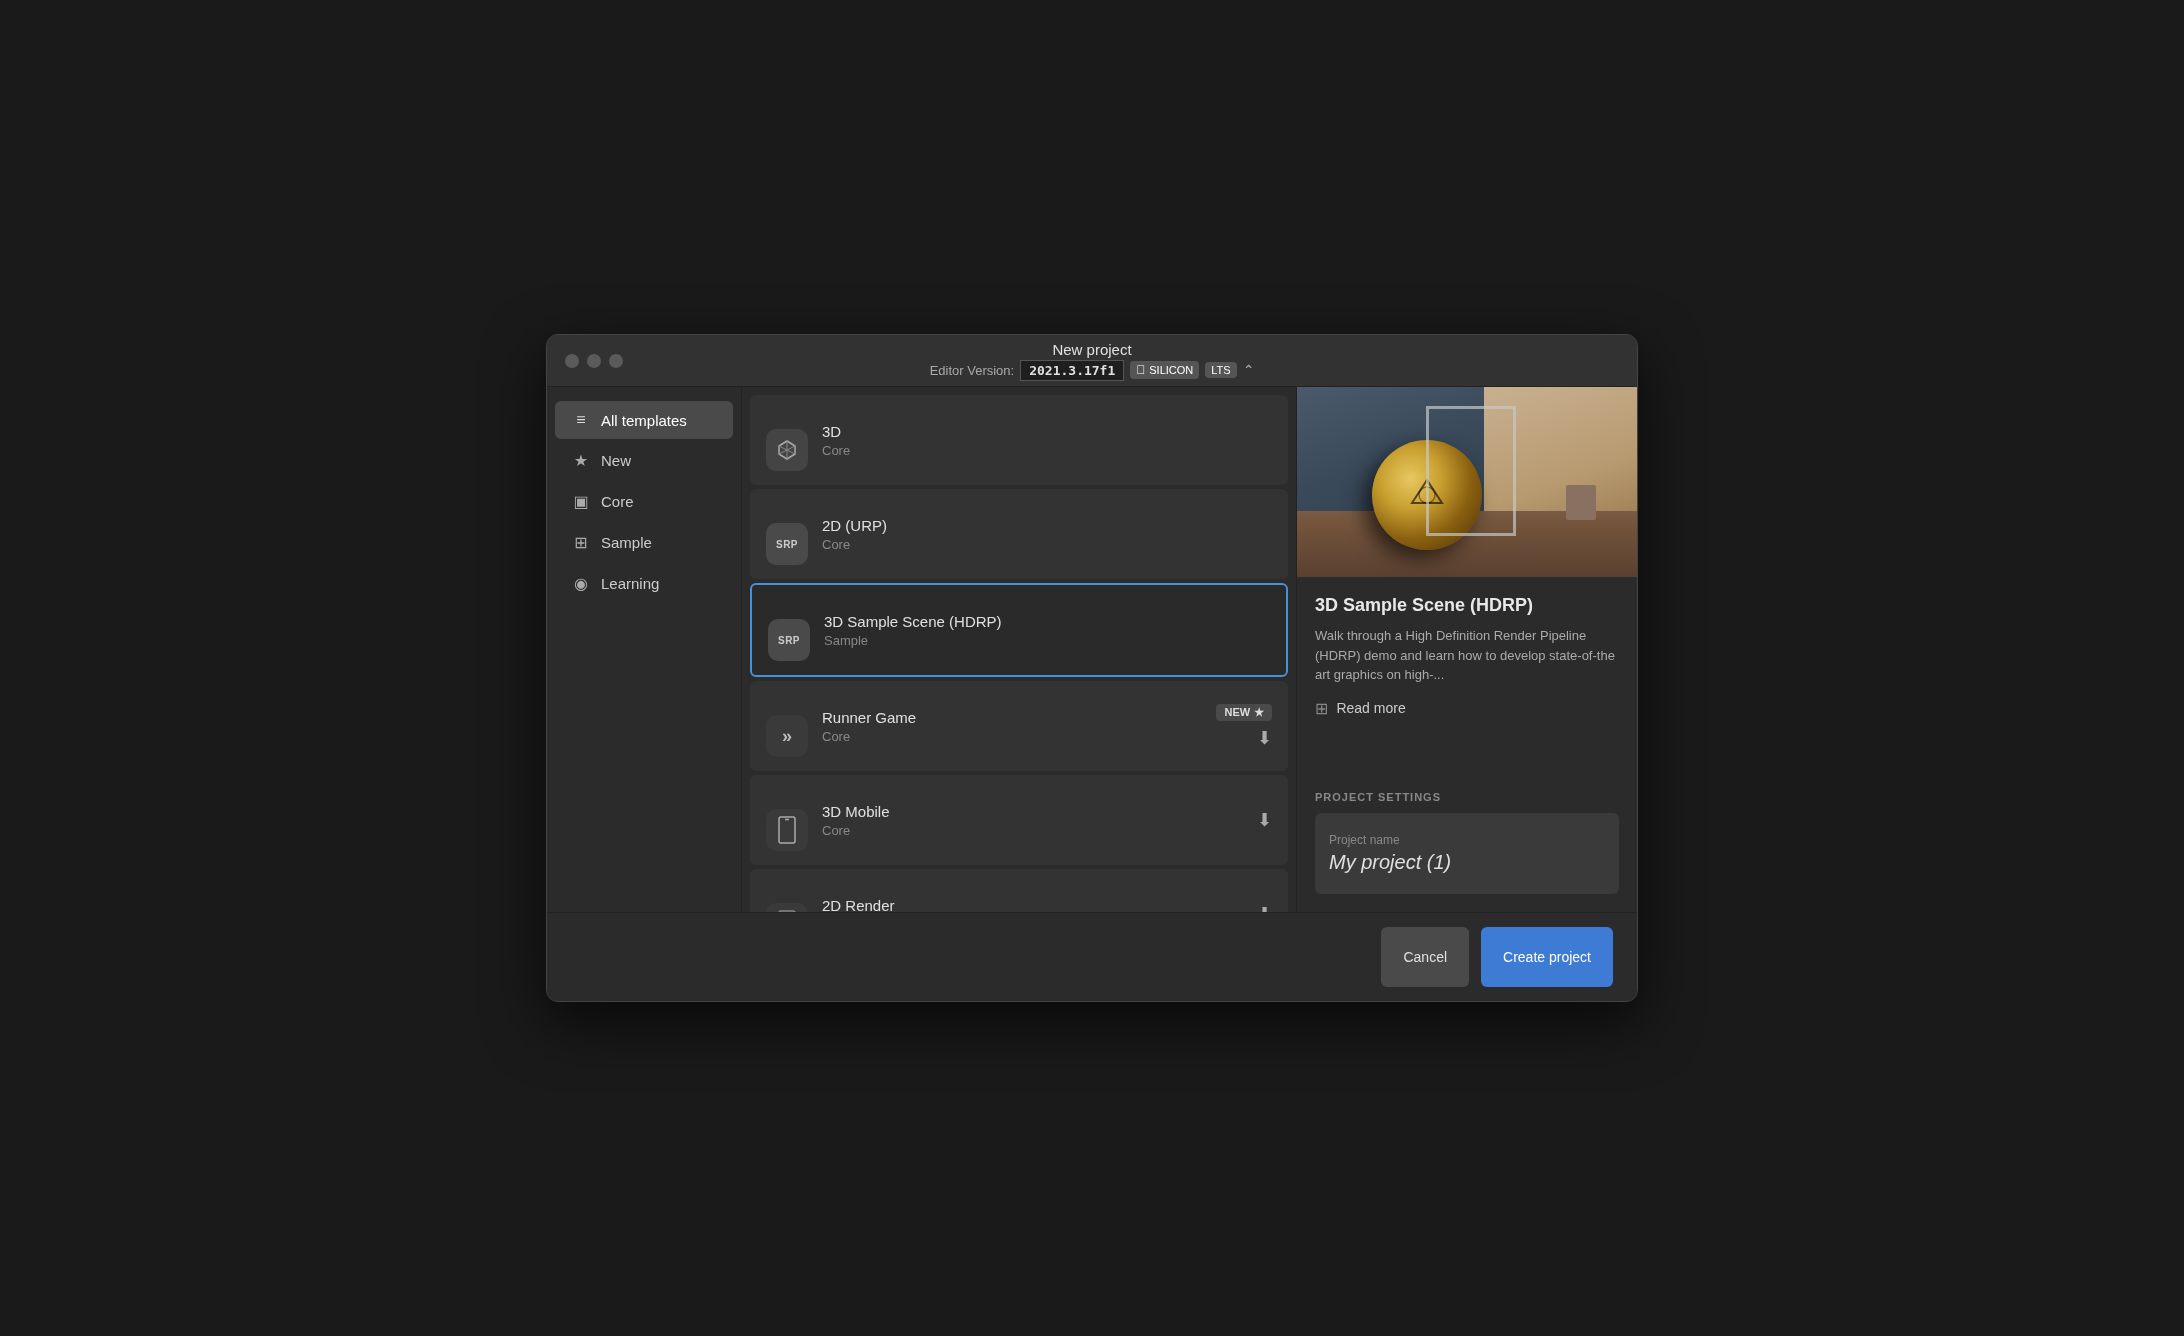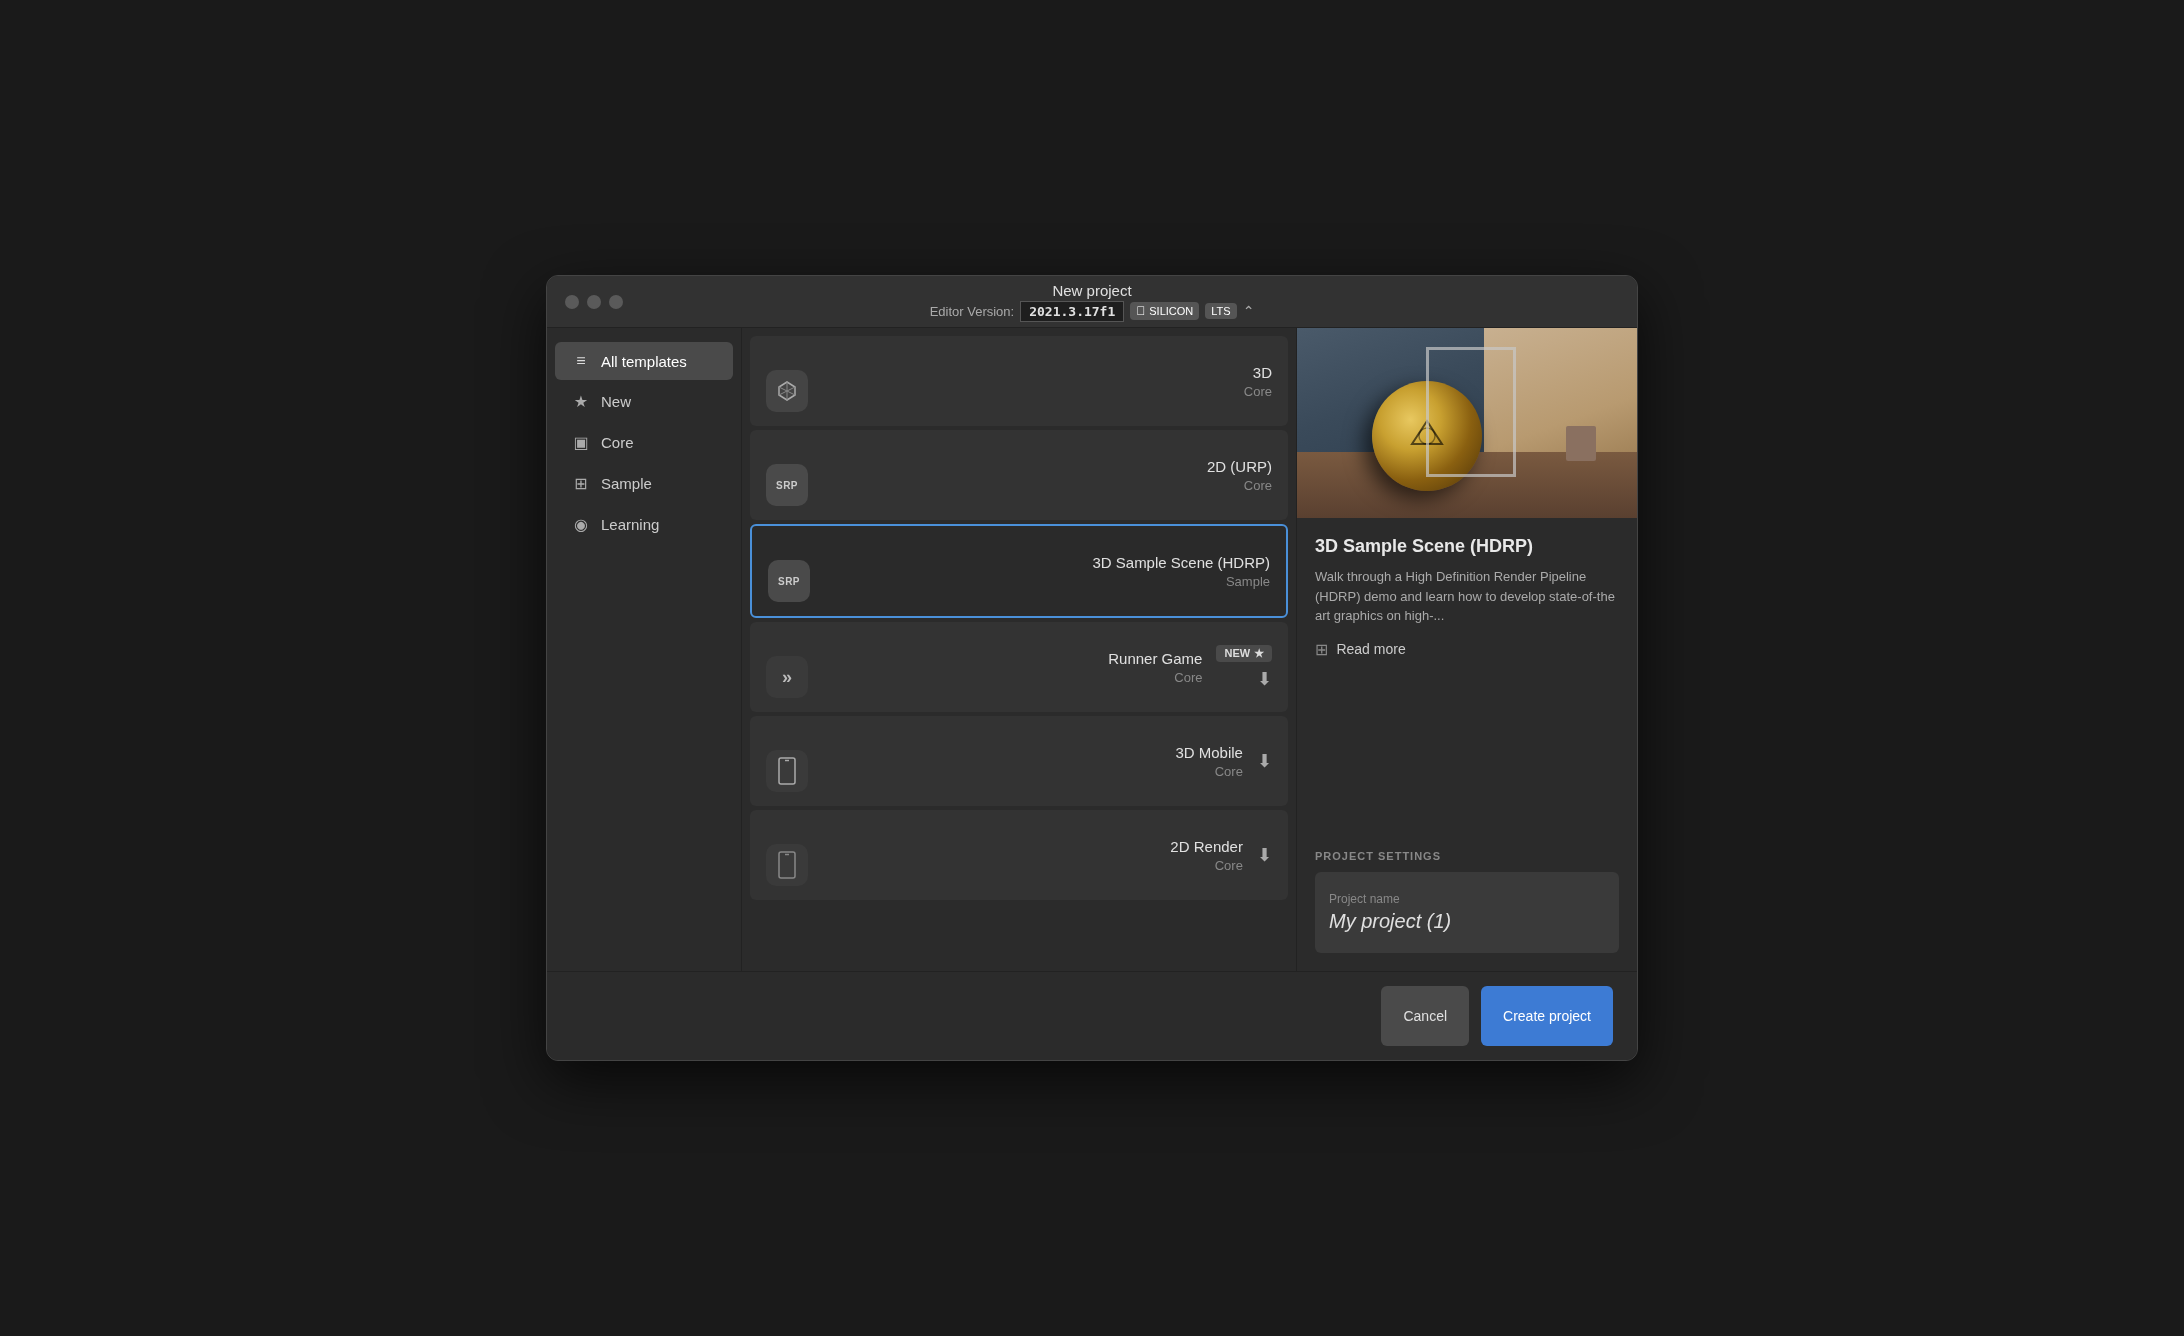--- a/index.html
+++ b/index.html
@@ -6,21 +6,21 @@
     body {
       background: #1a1a1a;
       display: flex;
       justify-content: center;
       align-items: center;
       min-height: 100vh;
       font-family: -apple-system, BlinkMacSystemFont, "SF Pro Text", "Helvetica Neue", sans-serif;
     }
     .window {
       width: 1092px;
-      height: 786px;
+      height: 668px;
       background: #2b2b2b;
       border-radius: 12px;
       border: 1px solid #444;
       overflow: hidden;
       display: flex;
       flex-direction: column;
       box-shadow: 0 20px 60px rgba(0,0,0,0.7);
     }
     .titlebar {
       background: #323232;
@@ -129,21 +129,20 @@
     }
     .sidebar-item.active .sidebar-icon {
       color: #ddd;
     }
     .template-list {
       flex: 1;
       overflow-y: auto;
       background: #2b2b2b;
       padding: 8px;
       border-right: 1px solid #222;
-      text-align: right;
     }
     .template-list::-webkit-scrollbar {
       width: 6px;
     }
     .template-list::-webkit-scrollbar-track {
       background: #2b2b2b;
     }
     .template-list::-webkit-scrollbar-thumb {
       background: #555;
       border-radius: 3px;

